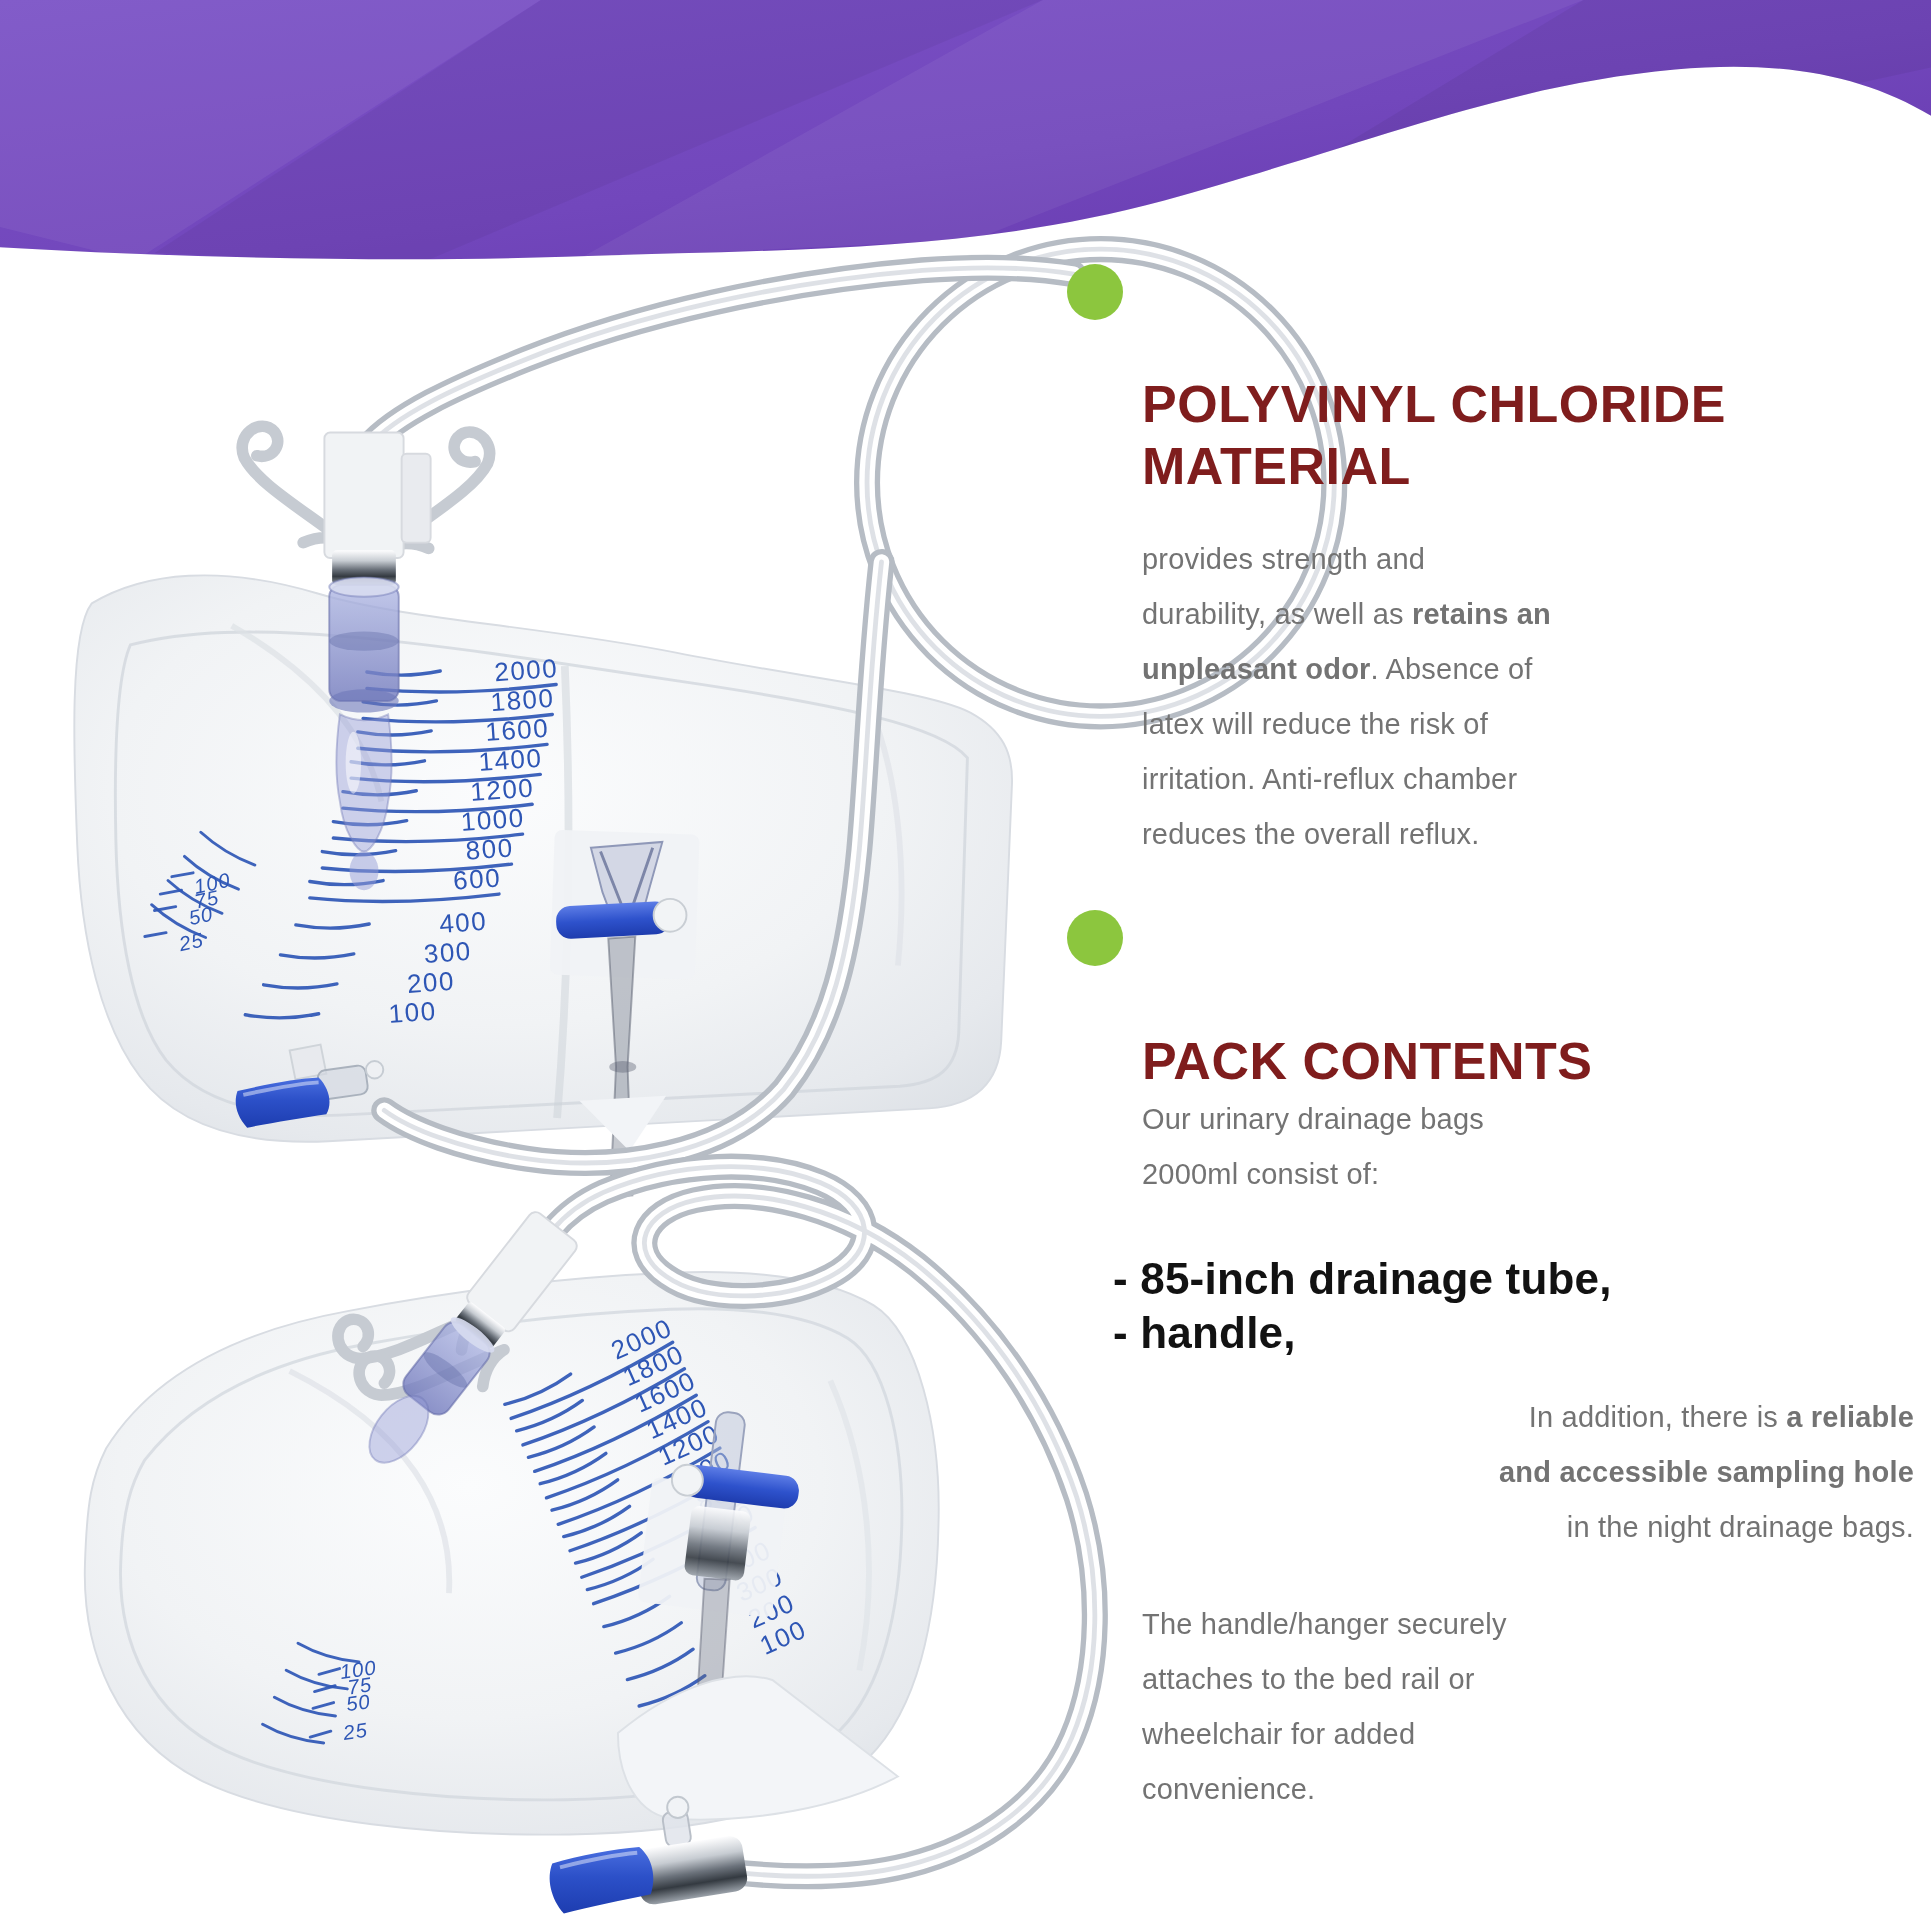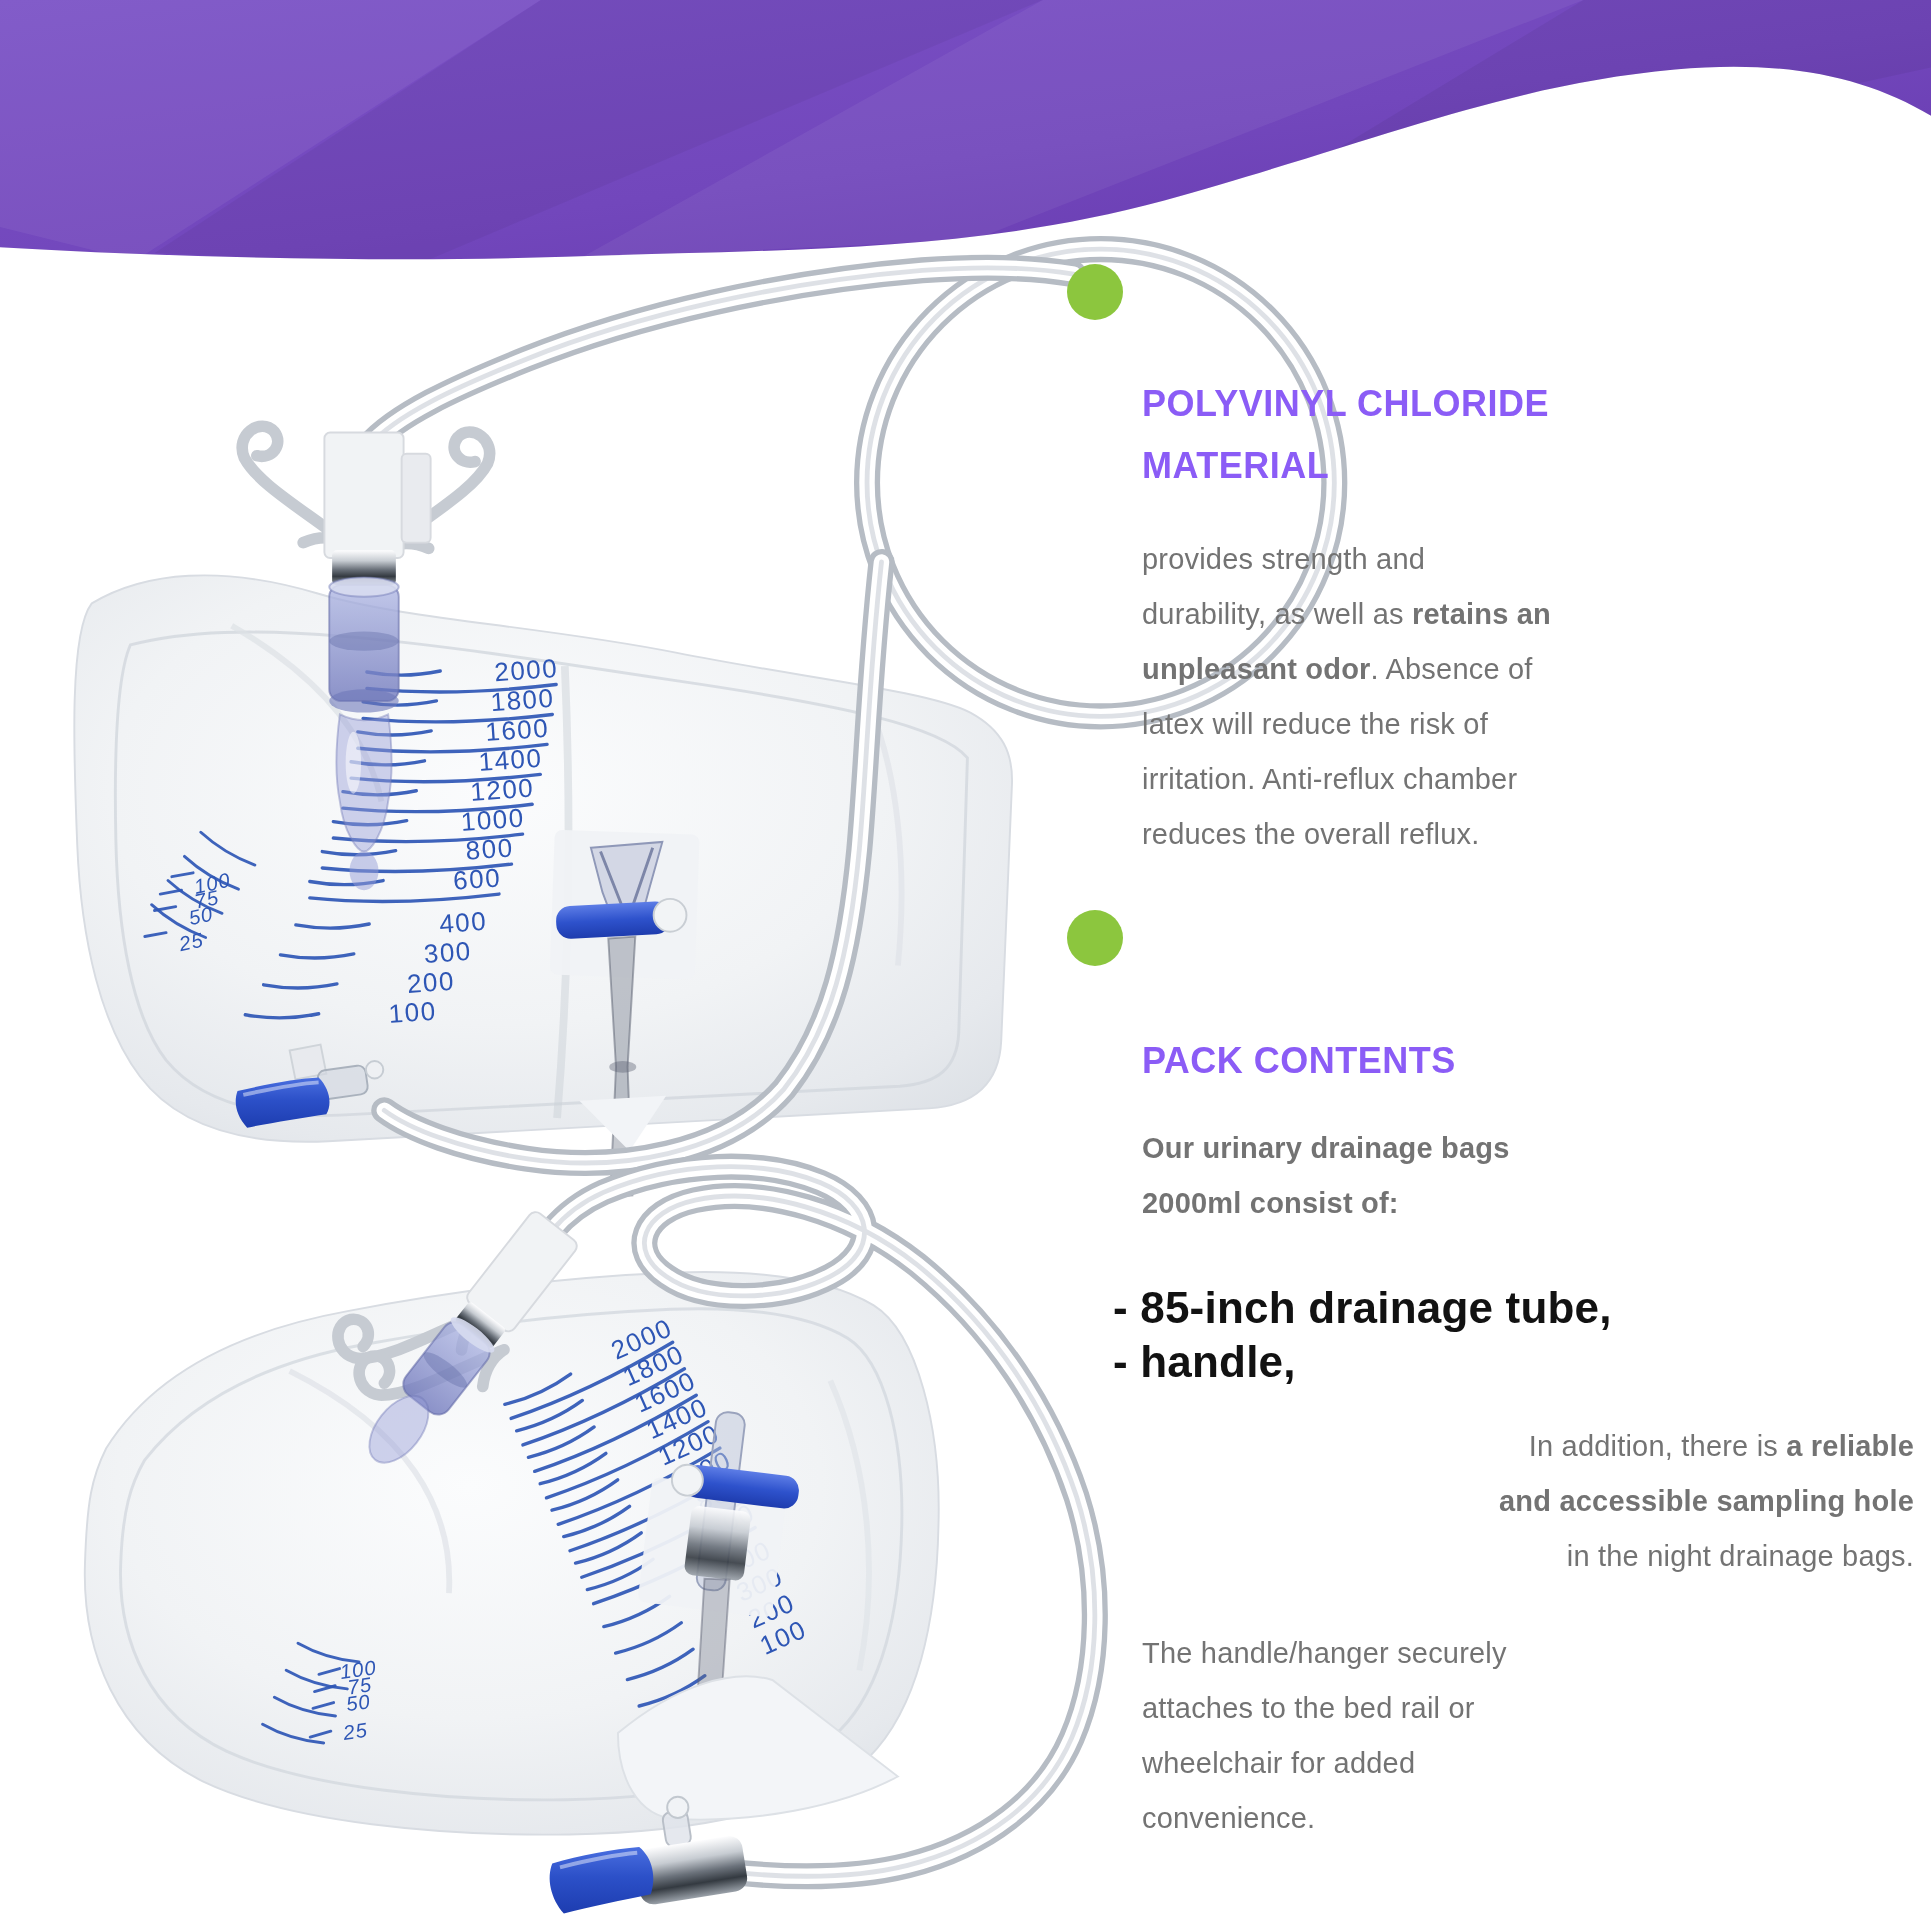--- a/index.html
+++ b/index.html
@@ -1,30 +1,30 @@
 <!DOCTYPE html>
 <html><head>
 <meta charset="utf-8">
 <style>
   html,body{margin:0;padding:0;width:1931px;height:1931px;background:#ffffff;overflow:hidden;
             font-family:"Liberation Sans",sans-serif;}
   #stage{position:relative;width:1931px;height:1931px;}
   #art{position:absolute;left:0;top:0;z-index:1;}
   
   #copy{position:absolute;left:1142px;top:0;width:772px;z-index:2;color:#121212;}
-  .h{position:relative;font-weight:bold;font-size:36px;line-height:62px;letter-spacing:0.5px;
-     white-space:pre-line;color:#8b5cf6;}
+  .h{position:relative;font-weight:bold;font-size:52px;line-height:62px;letter-spacing:0.5px;
+     white-space:pre-line;color:#7f1d1d;}
   .h .dot{position:absolute;left:-75px;width:56px;height:56px;border-radius:50%;}
   .p{font-size:29px;line-height:55px;letter-spacing:0.2px;white-space:pre-line;color:#737373;}
   .p b{font-weight:bold;}
   .list div{font-weight:bold;font-size:44px;line-height:54px;letter-spacing:0.2px;}
   .m-h1{margin-top:249px;}
   .m-p1{margin-top:35px;}
   .m-h2{margin-top:44px;}
-  .m-p2{margin-top:29px;font-weight:bold;}
+  .m-p2{}
   .m-list{margin-top:50px;}
   .m-p3{margin-top:30px;text-align:right;}
   .m-p4{margin-top:42px;}
   
   .scale-text{font-family:"Liberation Sans",sans-serif;font-size:27px;letter-spacing:1.5px;}
   .scale-text-sm{font-family:"Liberation Sans",sans-serif;font-style:italic;font-size:21px;letter-spacing:1px;}
 </style>
 </head>
 <body>
 

